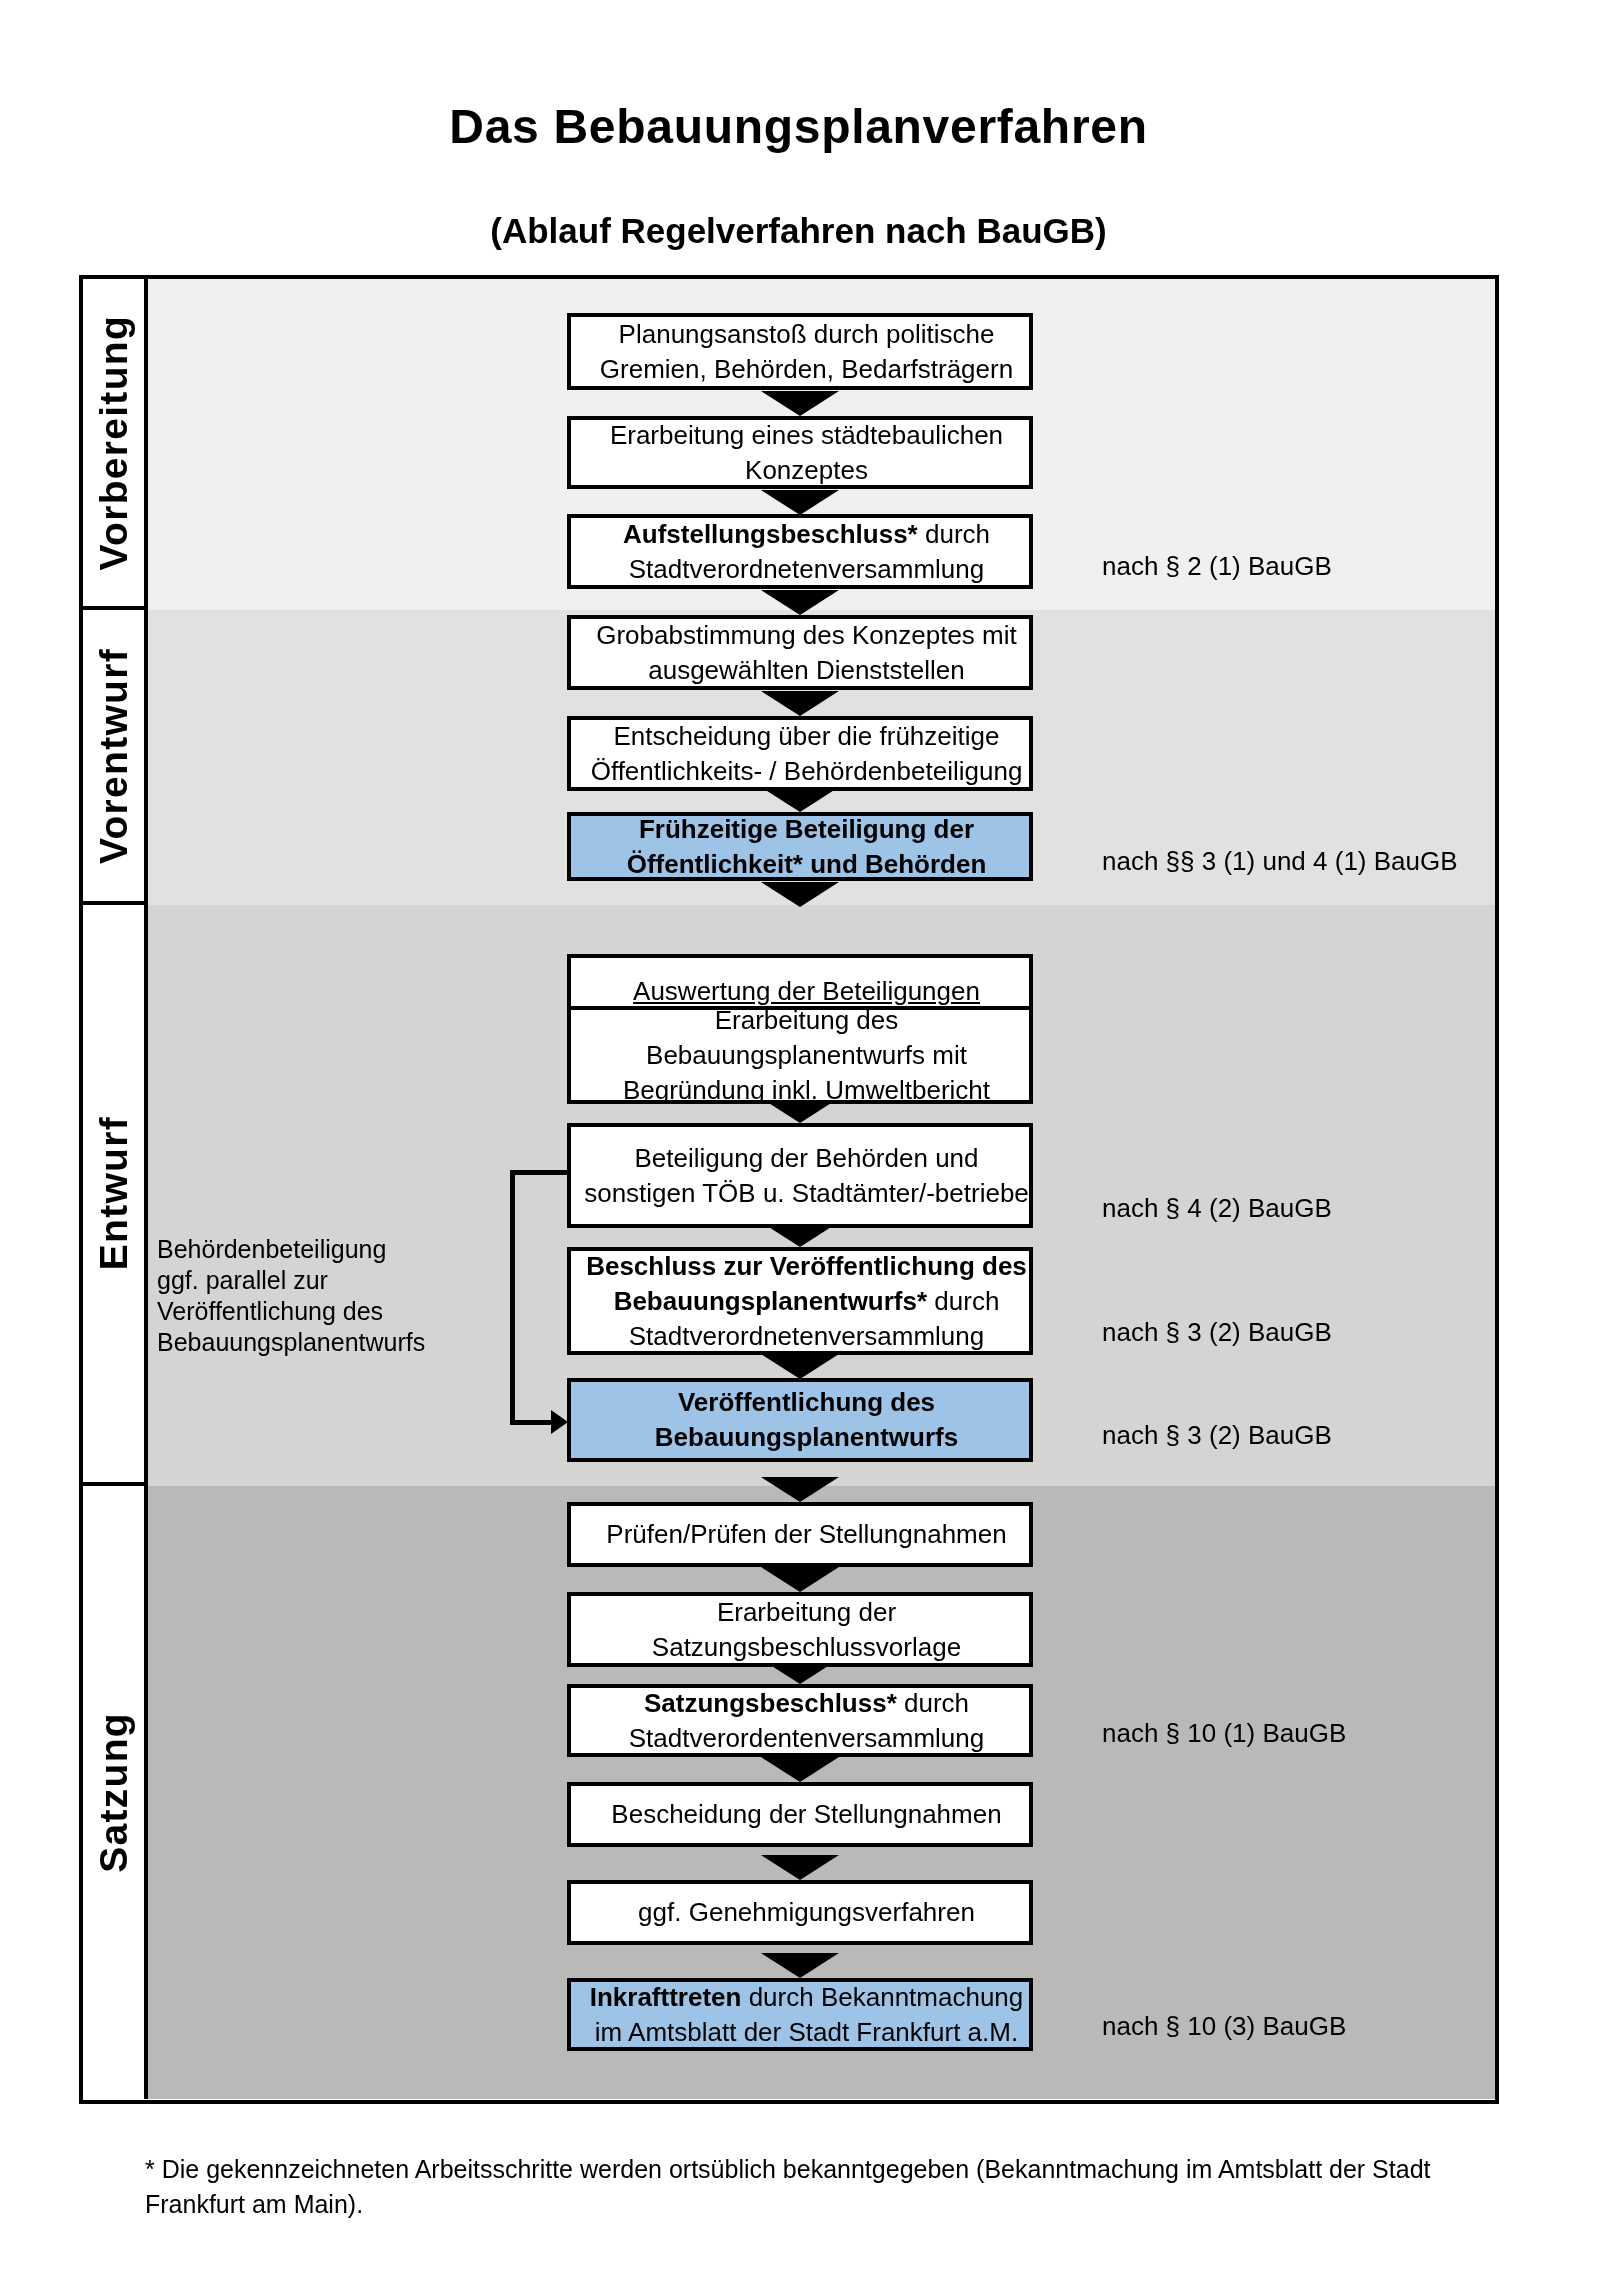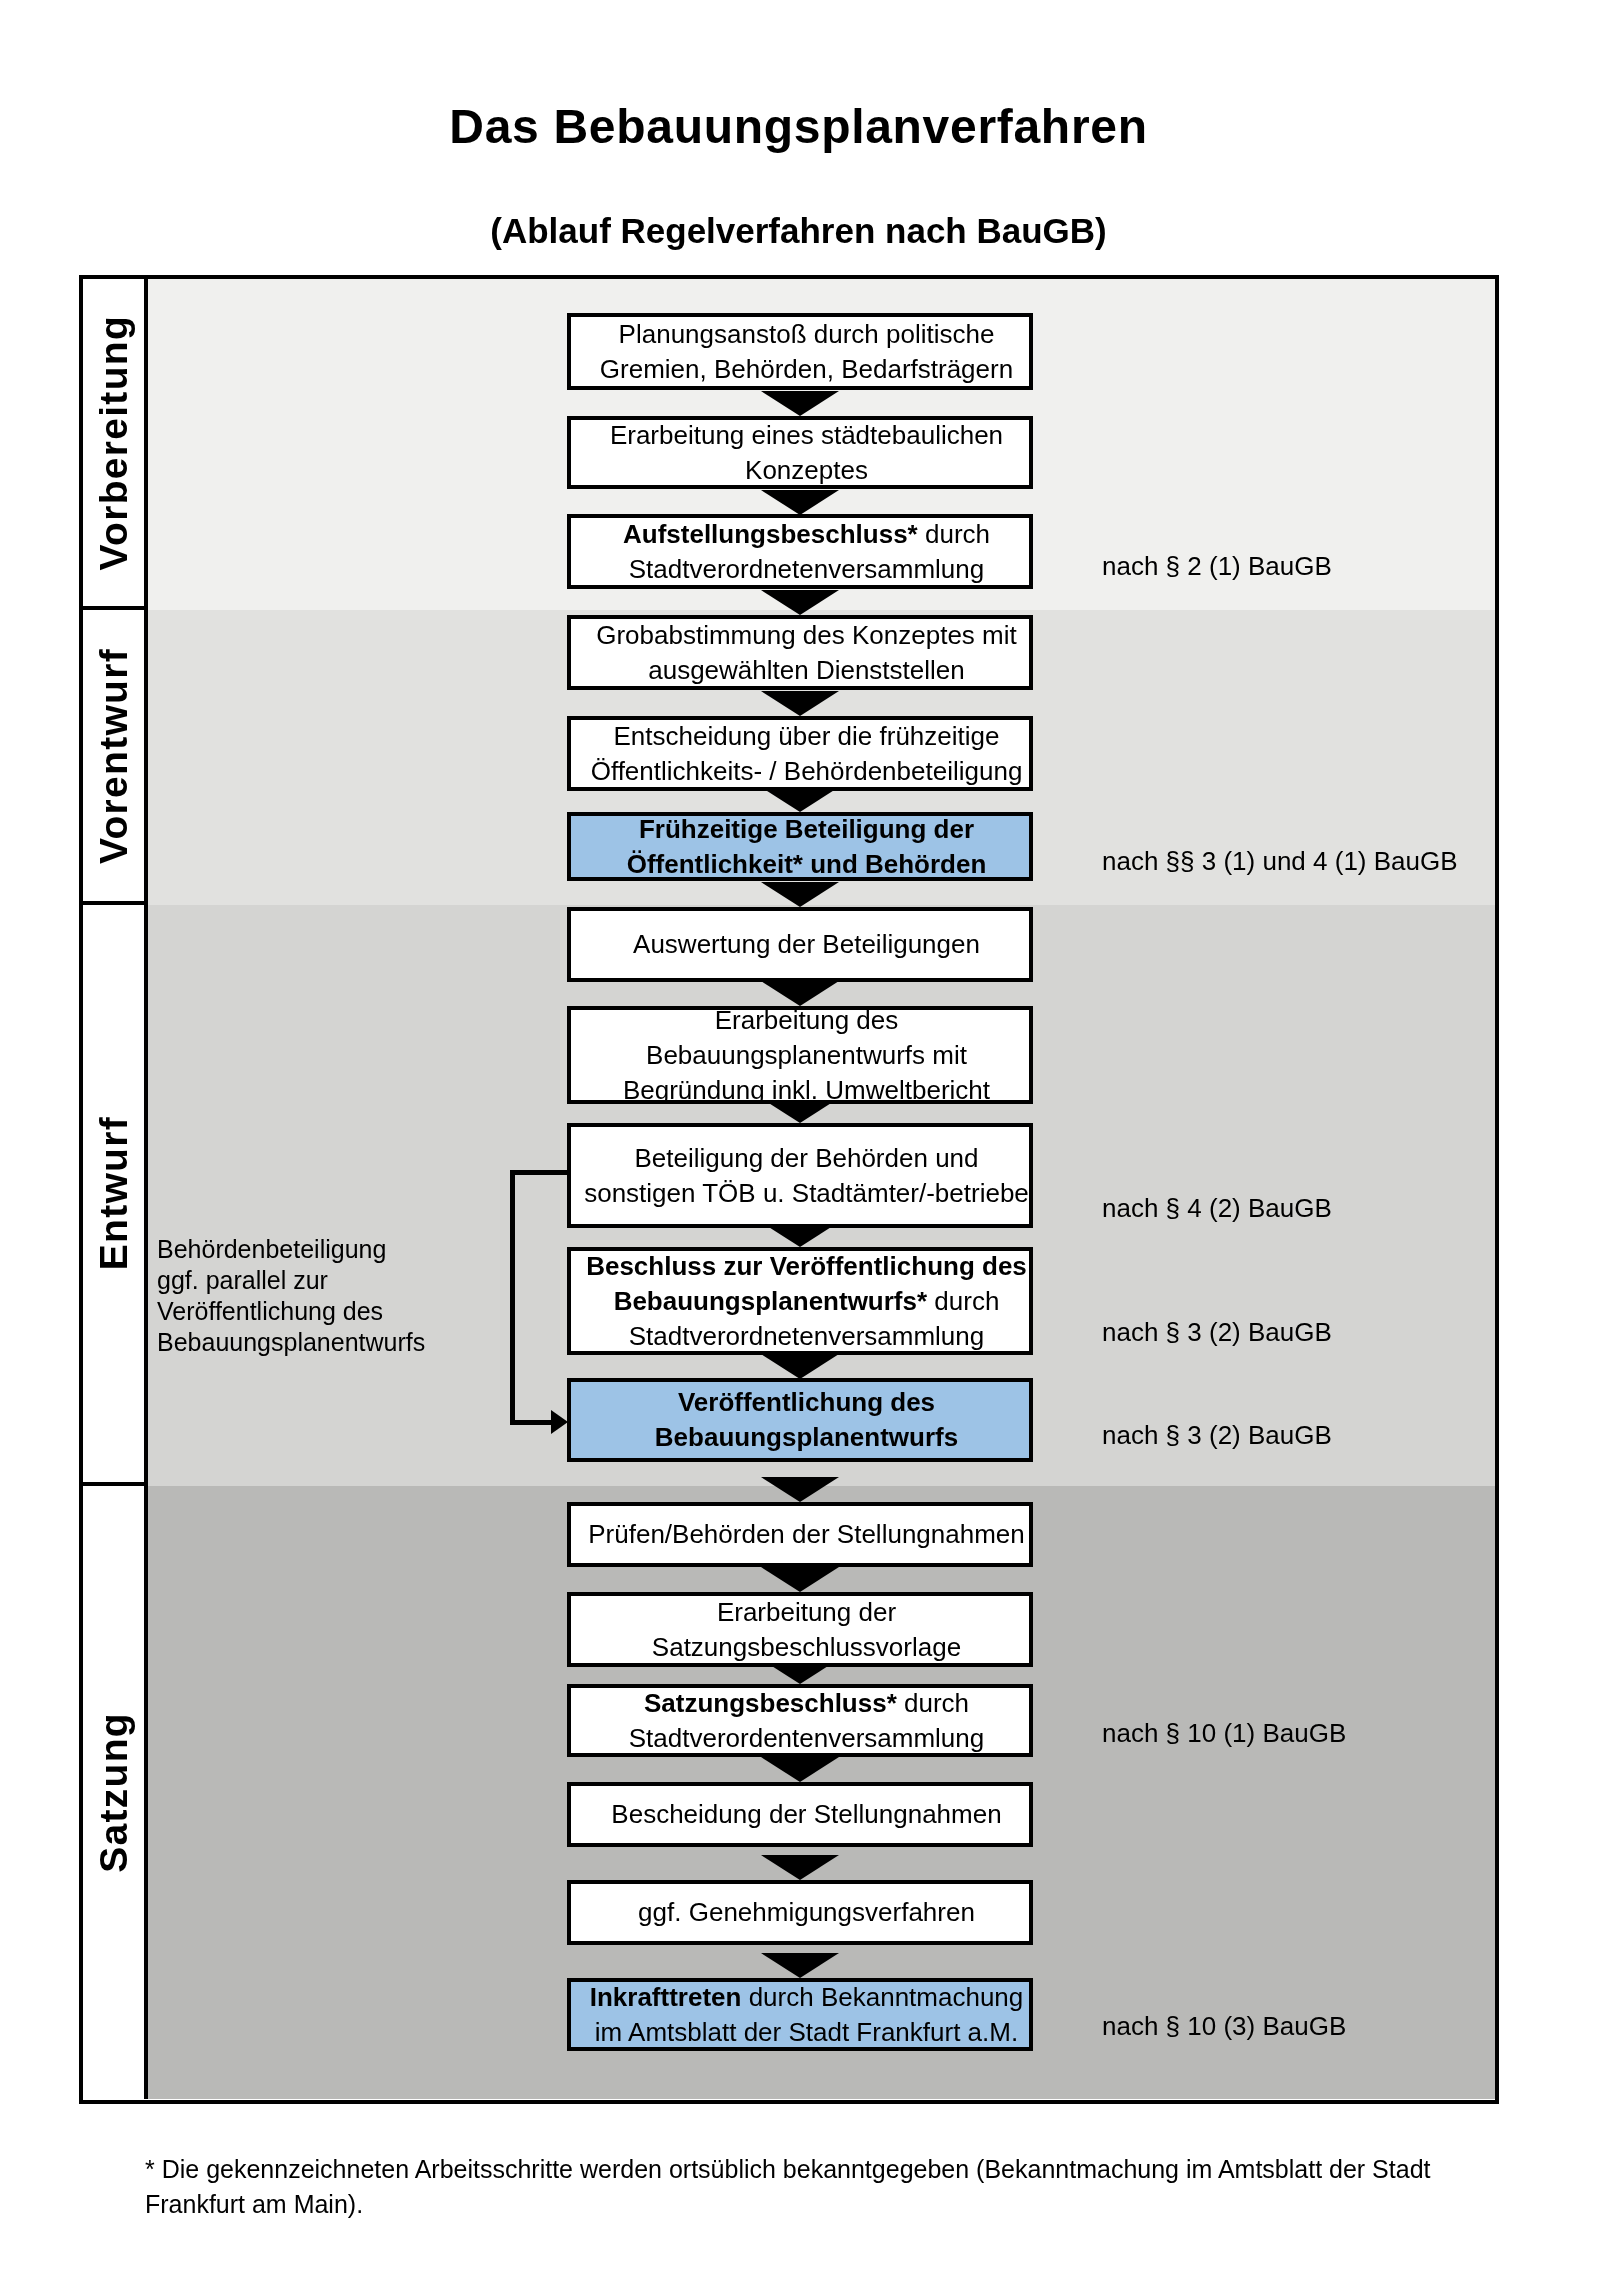--- a/index.html
+++ b/index.html
@@ -123,21 +123,21 @@
         <div><span>Entscheidung über die frühzeitige</span></div>
         <div><span>Öffentlichkeits- / Behördenbeteiligung</span></div>
       </div>
       <div class="arrow-down" style="left: 761px; top: 787px;"></div>
       <div class="flow-box highlight" style="top: 812px; height: 69px;">
         <div><span class="bold">Frühzeitige Beteiligung der</span></div>
         <div><span class="bold">Öffentlichkeit* und Behörden</span></div>
       </div>
       <div class="arrow-down" style="left: 761px; top: 882px;"></div>
       <div class="law-ref" style="top: 846px;">nach §§ 3 (1) und 4 (1) BauGB</div>
-      <div class="flow-box" style="top: 907px; height: 75px;">
+      <div class="flow-box" style="top: 954px; height: 75px; text-decoration: underline;">
         <div><span>Auswertung der Beteiligungen</span></div>
       </div>
       <div class="arrow-down" style="left: 761px; top: 981px;"></div>
       <div class="flow-box" style="top: 1006px; height: 98px;">
         <div><span>Erarbeitung des</span></div>
         <div><span>Bebauungsplanentwurfs mit</span></div>
         <div><span>Begründung inkl. Umweltbericht</span></div>
       </div>
       <div class="arrow-down" style="left: 761px; top: 1098px;"></div>
       <div class="flow-box" style="top: 1123px; height: 105px;">
@@ -153,21 +153,21 @@
       </div>
       <div class="arrow-down" style="left: 761px; top: 1354px;"></div>
       <div class="law-ref" style="top: 1317px;">nach § 3 (2) BauGB</div>
       <div class="flow-box highlight" style="top: 1378px; height: 84px;">
         <div><span class="bold">Veröffentlichung des</span></div>
         <div><span class="bold">Bebauungsplanentwurfs</span></div>
       </div>
       <div class="arrow-down" style="left: 761px; top: 1477px;"></div>
       <div class="law-ref" style="top: 1420px;">nach § 3 (2) BauGB</div>
       <div class="flow-box" style="top: 1502px; height: 65px;">
-        <div><span>Prüfen/Behörden der Stellungnahmen</span></div>
+        <div><span>Prüfen/Prüfen der Stellungnahmen</span></div>
       </div>
       <div class="arrow-down" style="left: 761px; top: 1567px;"></div>
       <div class="flow-box" style="top: 1592px; height: 75px;">
         <div><span>Erarbeitung der</span></div>
         <div><span>Satzungsbeschlussvorlage</span></div>
       </div>
       <div class="arrow-down" style="left: 761px; top: 1659px;"></div>
       <div class="flow-box" style="top: 1684px; height: 73px;">
         <div><span class="bold">Satzungsbeschluss*</span><span> durch</span></div>
         <div><span>Stadtverordentenversammlung</span></div>

